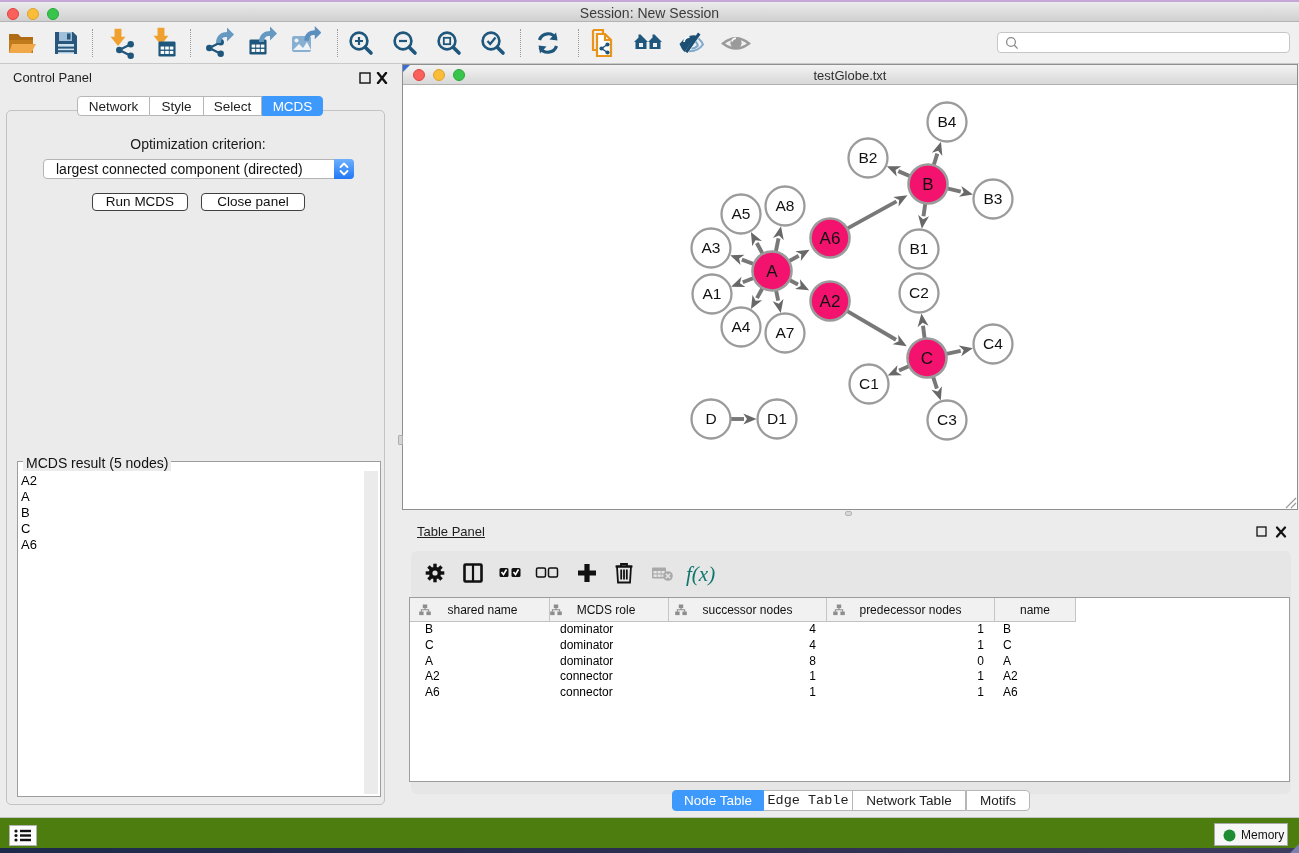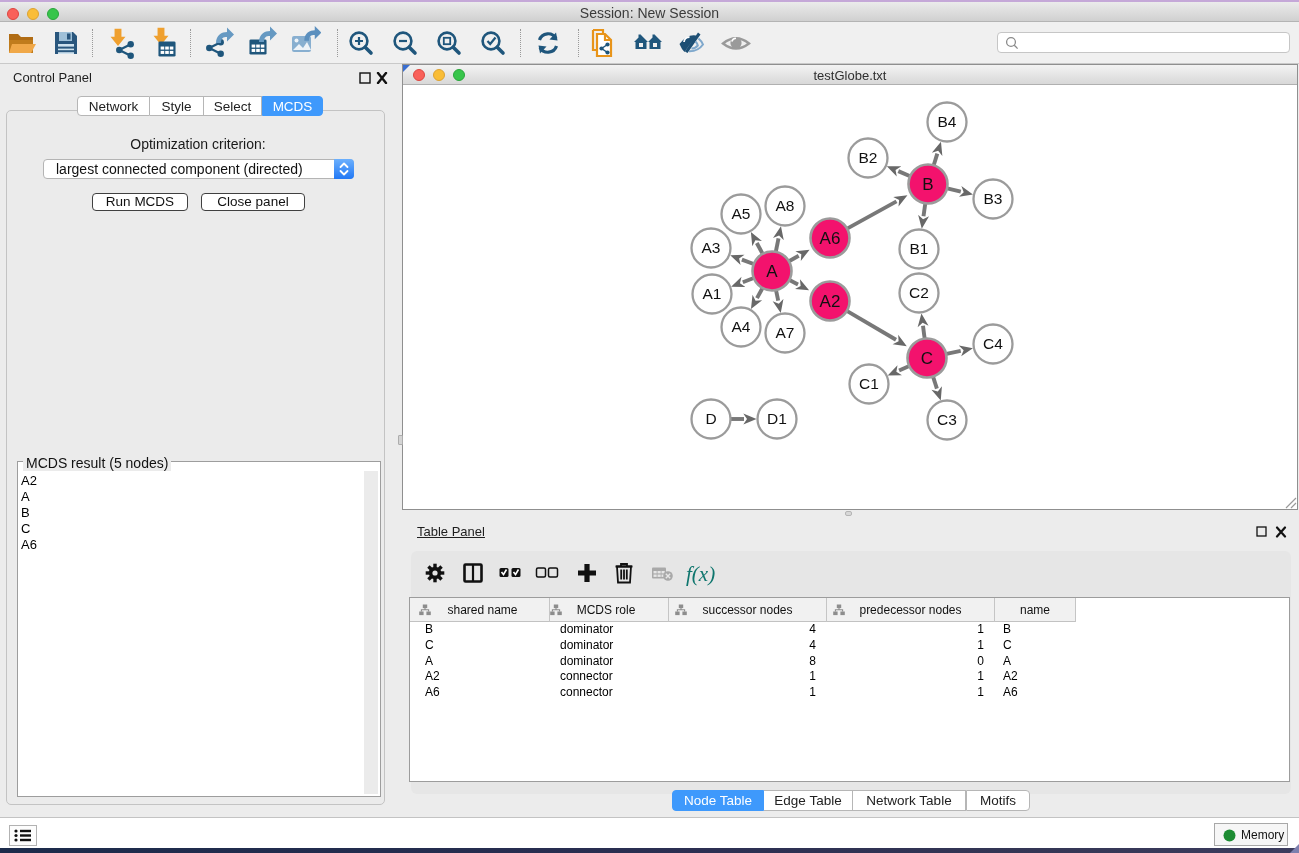--- a/index.html
+++ b/index.html
@@ -65,21 +65,21 @@
   border-bottom:1px solid #c2c2c2; }
 .hdrcell { position:absolute; top:0; height:24px; border-right:1px solid #c5c5c5;
   font-size:12px; color:#111; text-align:center; line-height:24px; }
 .cell { position:absolute; z-index:5; font-size:12px; color:#000; height:16px; line-height:16px; }
 
 .btab { position:absolute; top:790px; height:21px; background:#fff; border:1px solid #b6b6b6;
   font-size:13.5px; color:#222; text-align:center; line-height:20px; }
 .btab.sel { background:#3e99fc; color:#fff; border-color:#3e99fc; }
 
 
-#statusbar { left:0; top:817px; width:1299px; height:31px; background:#ffffff;
+#statusbar { left:0; top:817px; width:1299px; height:31px; background:#4d7c0f;
   border-top:1px solid #c3c3c3; }
 #listbtn { position:absolute; left:9px; top:7px; width:28px; height:21px; background:#fdfdfd;
   border:1px solid #b2b2b2; }
 #membtn { position:absolute; left:1214px; top:5px; width:74px; height:23px; background:#f6f6f6;
   border:1px solid #a8a8a8; font-size:12px; color:#111; }
 #deskBot { left:0; top:848px; width:1299px; height:5px;
   background:linear-gradient(90deg,#1c2b4b 0%,#232c4e 30%,#2c2f52 55%,#343655 80%,#3c3c5e 100%); }
 #deskCorner { left:1290px; top:844px; width:0; height:0;
   border-left:9px solid transparent; border-bottom:9px solid #7d7fae; }
 </style>
@@ -511,21 +511,21 @@
   <div id="tblHeader">
     <div class="hdrcell" style="left:6px;width:134px;">shared name</div>
     <div class="hdrcell" style="left:134px;width:125px;">MCDS role</div>
     <div class="hdrcell" style="left:259px;width:158px;">successor nodes</div>
     <div class="hdrcell" style="left:417px;width:168px;">predecessor nodes</div>
     <div class="hdrcell" style="left:585px;width:81px;">name</div>
   </div>
 
 </div>
 <div class="abs btab sel" style="left:672px;width:92px;border-radius:4px 0 0 4px;">Node Table</div>
-<div class="abs btab" style="left:764px;width:89px;border-left:none;">Edge Table</div>
+<div class="abs btab" style="left:764px;width:89px;border-left:none;font-family:Liberation Mono, monospace;">Edge Table</div>
 <div class="abs btab" style="left:853px;width:113px;border-left:none;">Network Table</div>
 <div class="abs btab" style="left:966px;width:64px;border-radius:0 4px 4px 0;">Motifs</div>
 
 <div class="abs" id="statusbar">
   <div id="listbtn">
     <svg width="26" height="19" viewBox="0 0 26 19">
       <circle cx="6" cy="5" r="1.6" fill="#111"></circle>
         <rect x="10" y="3.8" width="11" height="2.4" fill="#111"></rect>
       <circle cx="6" cy="9.5" r="1.6" fill="#111"></circle>
         <rect x="10" y="8.3" width="11" height="2.4" fill="#111"></rect>

